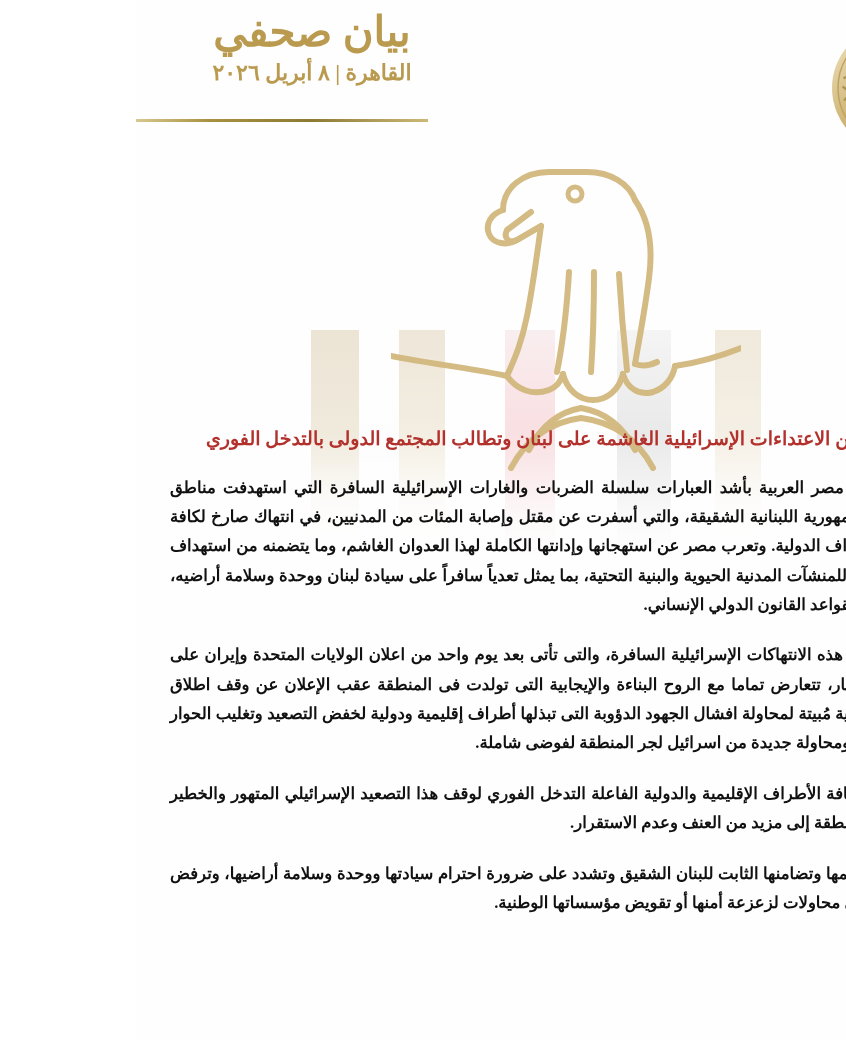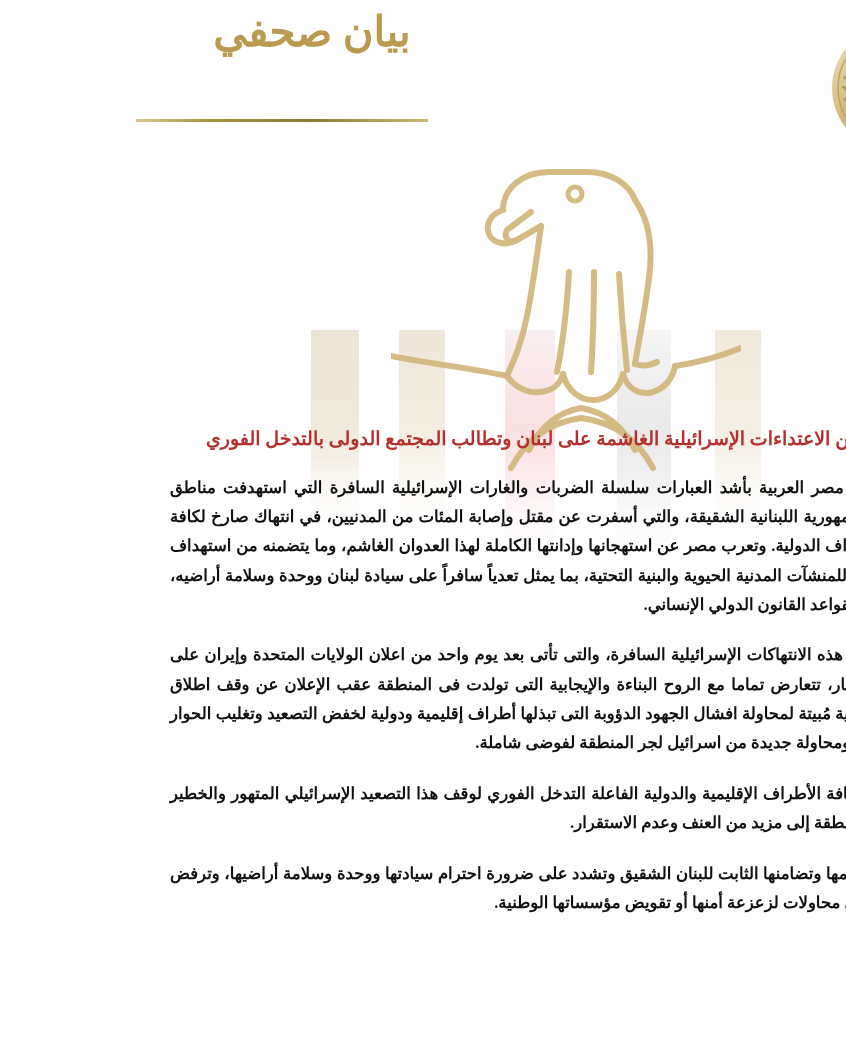--- a/index.html
+++ b/index.html
@@ -202,20 +202,21 @@
         <path d="M138 300 C150 276 168 262 190 258 C214 262 232 276 244 300"></path>
         <path d="M120 318 C136 288 160 272 190 268 C222 272 246 288 262 318"></path>
       </g>
     </svg>
   </div>
 
   <div class="header">
 
     <div class="head-titleblock">
       <div class="head-title">بيان صحفي</div>
+      <div class="head-sub">القاهرة | ٨ أبريل ٢٠٢٦</div>
     </div>
 
     <div class="head-rule"></div>
 
     <svg class="seal" viewBox="0 0 132 132">
       <defs>
         <radialGradient id="sealGold" cx="38%" cy="30%" r="78%">
           <stop offset="0%" stop-color="#e6cf96"></stop>
           <stop offset="45%" stop-color="#cbab5f"></stop>
           <stop offset="100%" stop-color="#a8863a"></stop>

